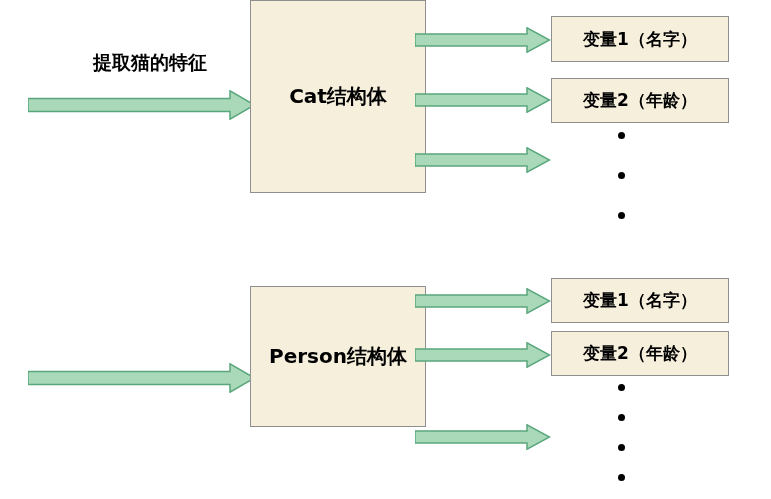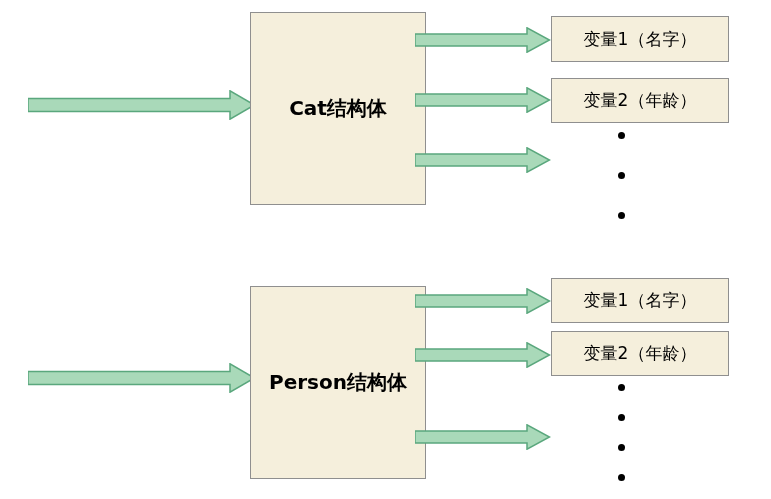--- a/index.html
+++ b/index.html
@@ -26,21 +26,21 @@
     display:flex;align-items:center;justify-content:center;
     font-weight:bold;
     font-size:20px;
     box-sizing:border-box;
   }
   .var-box{
     position:absolute;
     background:var(--box-fill,#f5efdc);
     border:1px solid var(--box-border,#8f8f8f);
     display:flex;align-items:center;justify-content:center;
-    font-weight:normal;
+    font-weight:bold;
     font-size:17px;
     box-sizing:border-box;
     white-space:nowrap;
   }
   .arrow{position:absolute;display:block;}
   .arrow polygon{
     fill:var(--arrow-fill,#a9d9b9);
     stroke:var(--arrow-border,#5aa77d);
     stroke-width:1.5;
     stroke-linejoin:miter;
@@ -57,26 +57,27 @@
   }
   .dots.gap-lg .dot{margin-bottom:33px;}
   .dots.gap-sm .dot{margin-bottom:23px;}
   .dots .dot:last-child{margin-bottom:0;}
 </style>
 </head>
 <body>
 
 <div class="canvas">
 
+  <div class="label" style="left:55px;top:50px;width:190px">提取猫的特征</div>
 
   <svg class="arrow" style="left:28px;top:90px" width="228" height="30" aria-hidden="true">
     <polygon points="0,8.5 202,8.5 202,0.8 226.5,15 202,29.2 202,21.5 0,21.5"></polygon>
   </svg>
 
-  <div class="struct-box" style="left:250px;top:12px;width:176px;height:193px">
+  <div class="struct-box" style="left:250px;top:0;width:176px;height:193px">
     <span>Cat结构体</span>
   </div>
 
   <svg class="arrow" style="left:415px;top:27px" width="136" height="26" aria-hidden="true">
     <polygon points="0,7 112,7 112,0.8 134.5,13 112,25.2 112,19 0,19"></polygon>
   </svg>
   <svg class="arrow" style="left:415px;top:87px" width="136" height="26" aria-hidden="true">
     <polygon points="0,7 112,7 112,0.8 134.5,13 112,25.2 112,19 0,19"></polygon>
   </svg>
   <svg class="arrow" style="left:415px;top:147px" width="136" height="26" aria-hidden="true">
@@ -94,21 +95,21 @@
       <div class="dot"></div>
       <div class="dot"></div>
       <div class="dot"></div>
     </div>
 
 
   <svg class="arrow" style="left:28px;top:363px" width="228" height="30" aria-hidden="true">
     <polygon points="0,8.5 202,8.5 202,0.8 226.5,15 202,29.2 202,21.5 0,21.5"></polygon>
   </svg>
 
-  <div class="struct-box" style="left:250px;top:286px;width:176px;height:193px">
+  <div class="struct-box" style="left:250px;top:286px;width:176px;height:141px">
     <span>Person结构体</span>
   </div>
 
   <svg class="arrow" style="left:415px;top:288px" width="136" height="26" aria-hidden="true">
     <polygon points="0,7 112,7 112,0.8 134.5,13 112,25.2 112,19 0,19"></polygon>
   </svg>
   <svg class="arrow" style="left:415px;top:342px" width="136" height="26" aria-hidden="true">
     <polygon points="0,7 112,7 112,0.8 134.5,13 112,25.2 112,19 0,19"></polygon>
   </svg>
   <svg class="arrow" style="left:415px;top:424px" width="136" height="26" aria-hidden="true">

